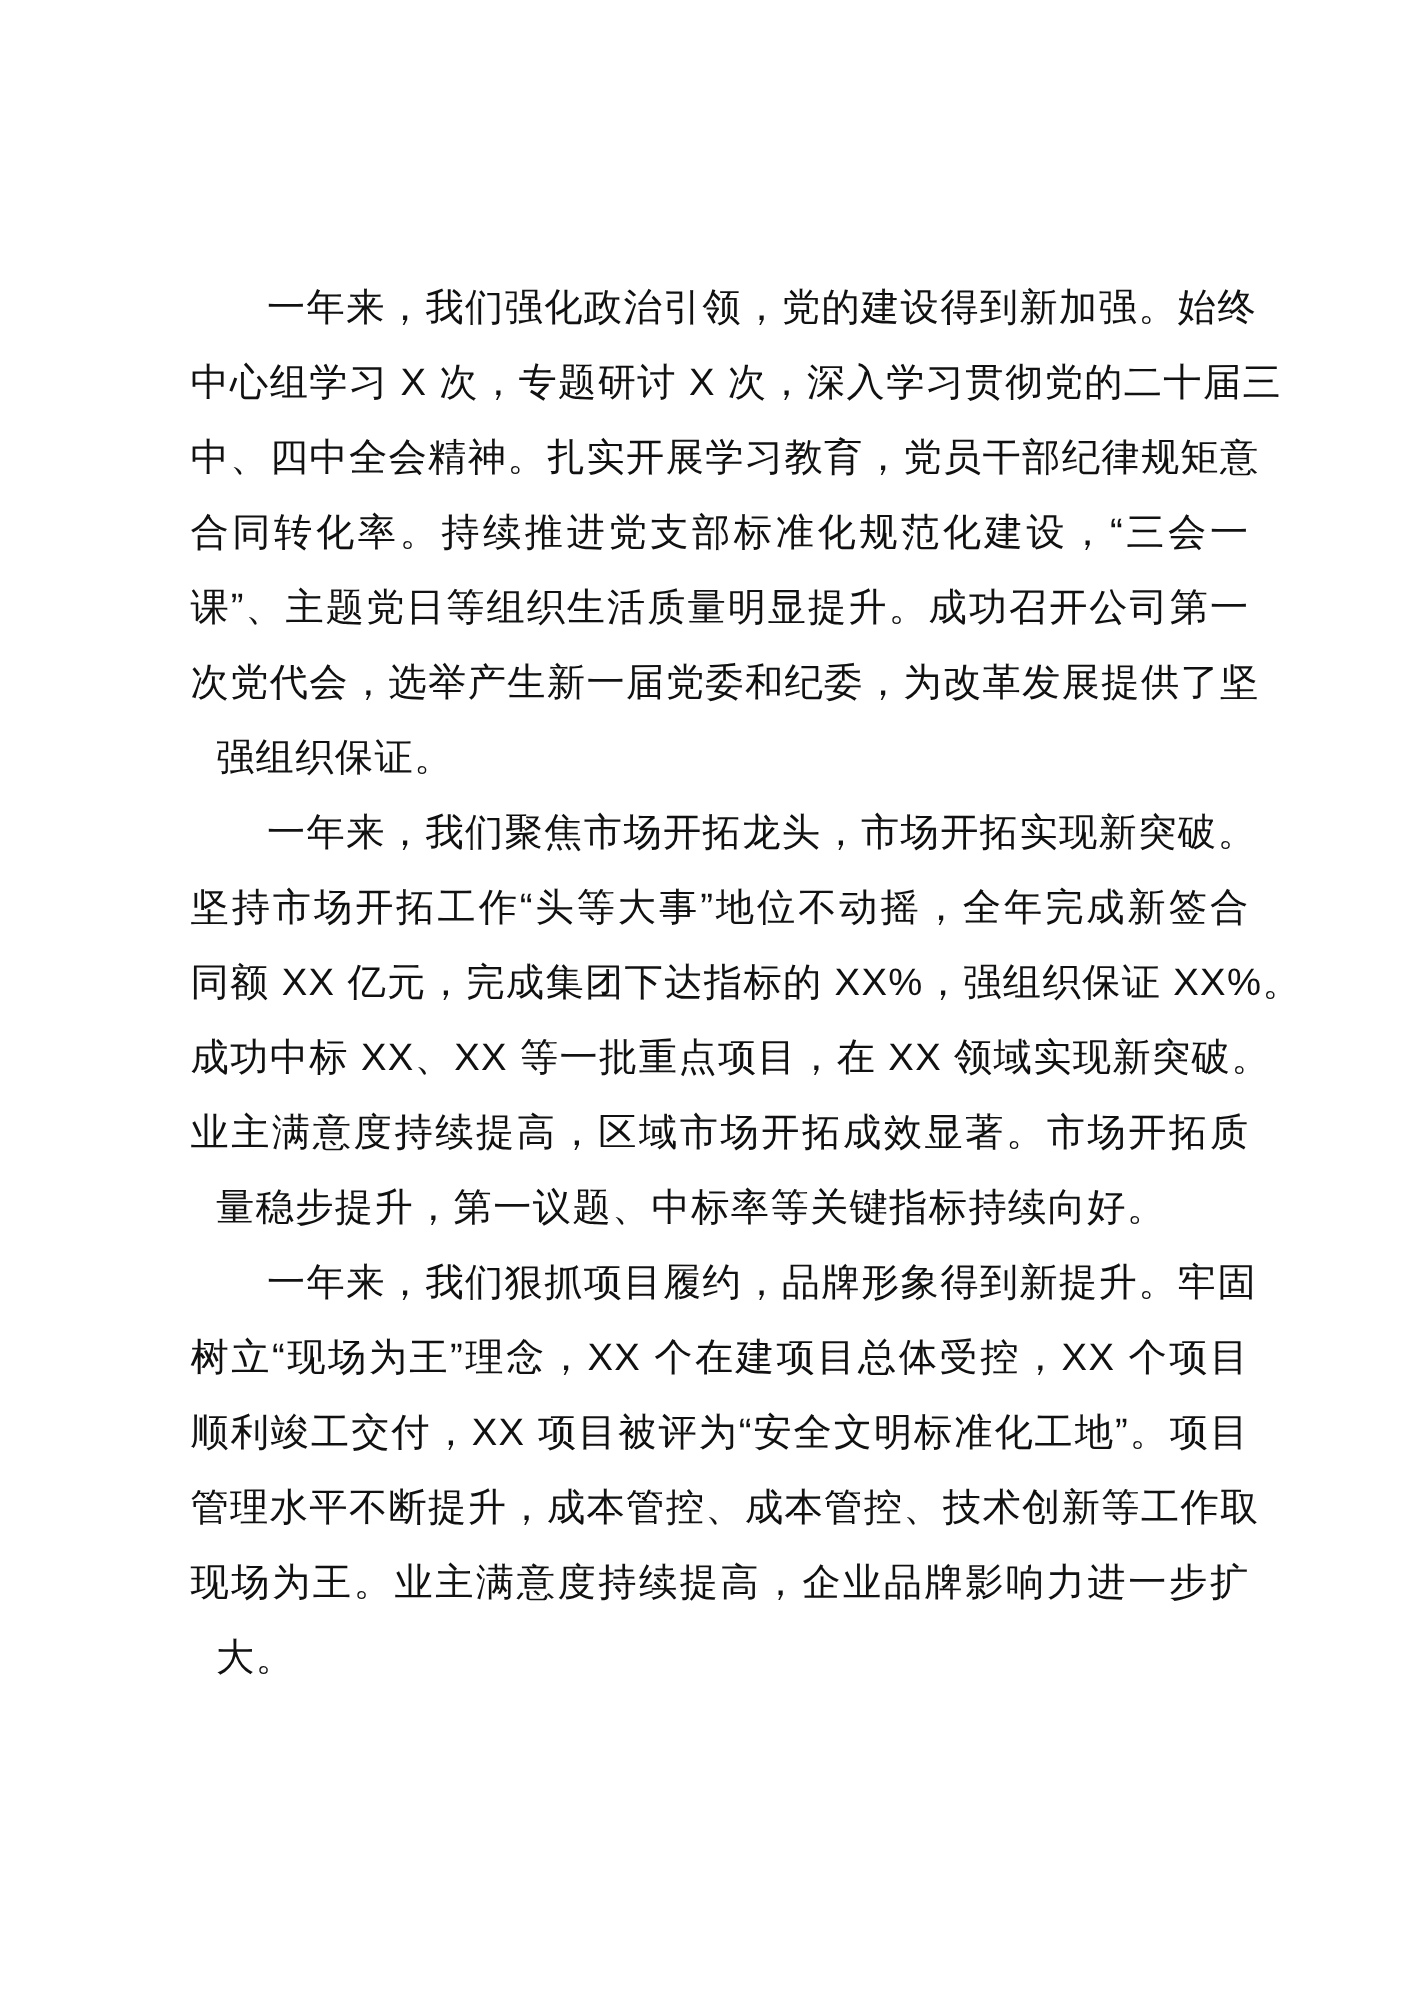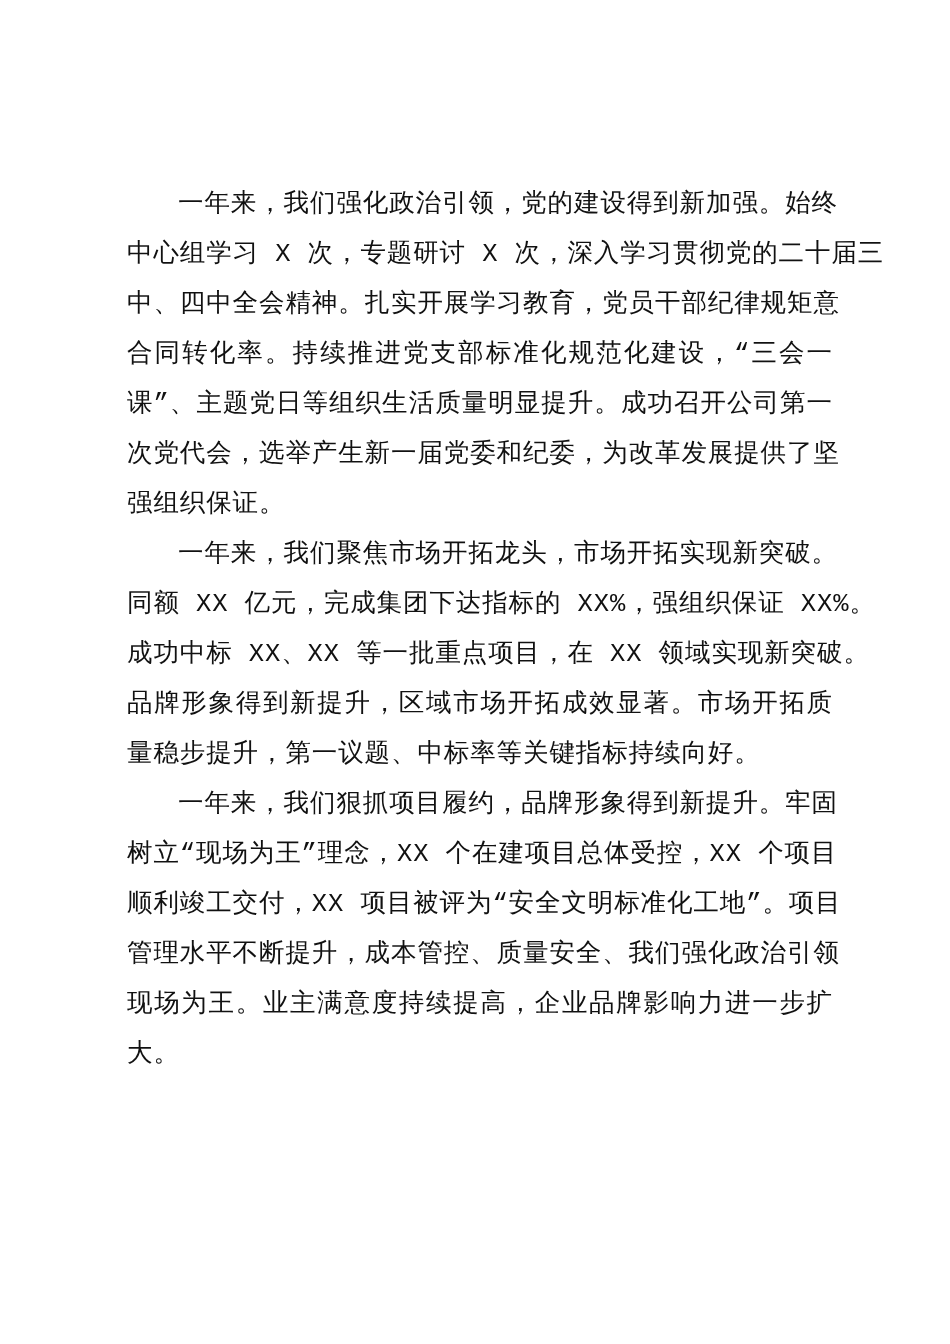--- a/index.html
+++ b/index.html
@@ -12,60 +12,62 @@
       height: 1344px;
       position: relative;
       overflow: hidden;
     }
     .page {
       position: absolute;
       left: 127px;
       top: 180px;
       width: 706px;
       color: #111111;
-      font-family: Liberation Mono, monospace;
+      font-family: Liberation Sans, sans-serif;
       font-size: 25.5px;
       line-height: 50px;
       letter-spacing: 0.9px;
     }
     .line {
       display: block;
       white-space: nowrap;
       height: 50px;
       text-align: justify;
       text-align-last: justify;
     }
     .line.last {
       text-align-last: left;
+      margin-left: 17px;
     }
     .line.indent {
       padding-left: 51px;
     }
   </style>
 </head>
 <body>
 
 <div class="page">
   <div class="paragraph">
     <span class="line indent">一年来，我们强化政治引领，党的建设得到新加强。始终</span>
     <span class="line">中心组学习 X 次，专题研讨 X 次，深入学习贯彻党的二十届三</span>
     <span class="line">中、四中全会精神。扎实开展学习教育，党员干部纪律规矩意</span>
     <span class="line">合同转化率。持续推进党支部标准化规范化建设，“三会一</span>
     <span class="line">课”、主题党日等组织生活质量明显提升。成功召开公司第一</span>
     <span class="line">次党代会，选举产生新一届党委和纪委，为改革发展提供了坚</span>
     <span class="line last">强组织保证。</span>
   </div>
   <div class="paragraph">
     <span class="line indent">一年来，我们聚焦市场开拓龙头，市场开拓实现新突破。</span>
+    <span class="line">坚持市场开拓工作“头等大事”地位不动摇，全年完成新签合</span>
     <span class="line">同额 XX 亿元，完成集团下达指标的 XX%，强组织保证 XX%。</span>
     <span class="line">成功中标 XX、XX 等一批重点项目，在 XX 领域实现新突破。</span>
-    <span class="line">品牌形象得到新提升，区域市场开拓成效显著。市场开拓质</span>
+    <span class="line">业主满意度持续提高，区域市场开拓成效显著。市场开拓质</span>
     <span class="line last">量稳步提升，第一议题、中标率等关键指标持续向好。</span>
   </div>
   <div class="paragraph">
     <span class="line indent">一年来，我们狠抓项目履约，品牌形象得到新提升。牢固</span>
     <span class="line">树立“现场为王”理念，XX 个在建项目总体受控，XX 个项目</span>
     <span class="line">顺利竣工交付，XX 项目被评为“安全文明标准化工地”。项目</span>
-    <span class="line">管理水平不断提升，成本管控、质量安全、我们强化政治引领</span>
+    <span class="line">管理水平不断提升，成本管控、成本管控、技术创新等工作取</span>
     <span class="line">现场为王。业主满意度持续提高，企业品牌影响力进一步扩</span>
     <span class="line last">大。</span>
   </div>
 </div>
 
 </body></html>

